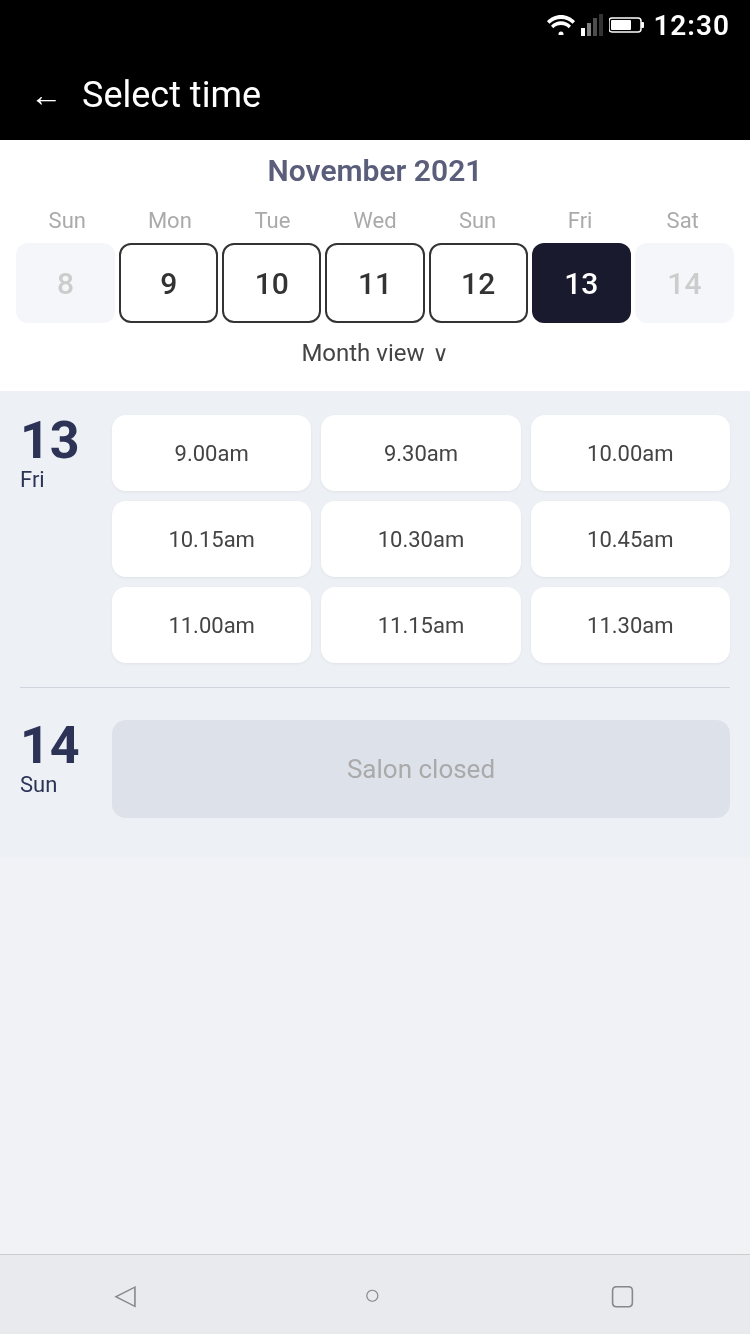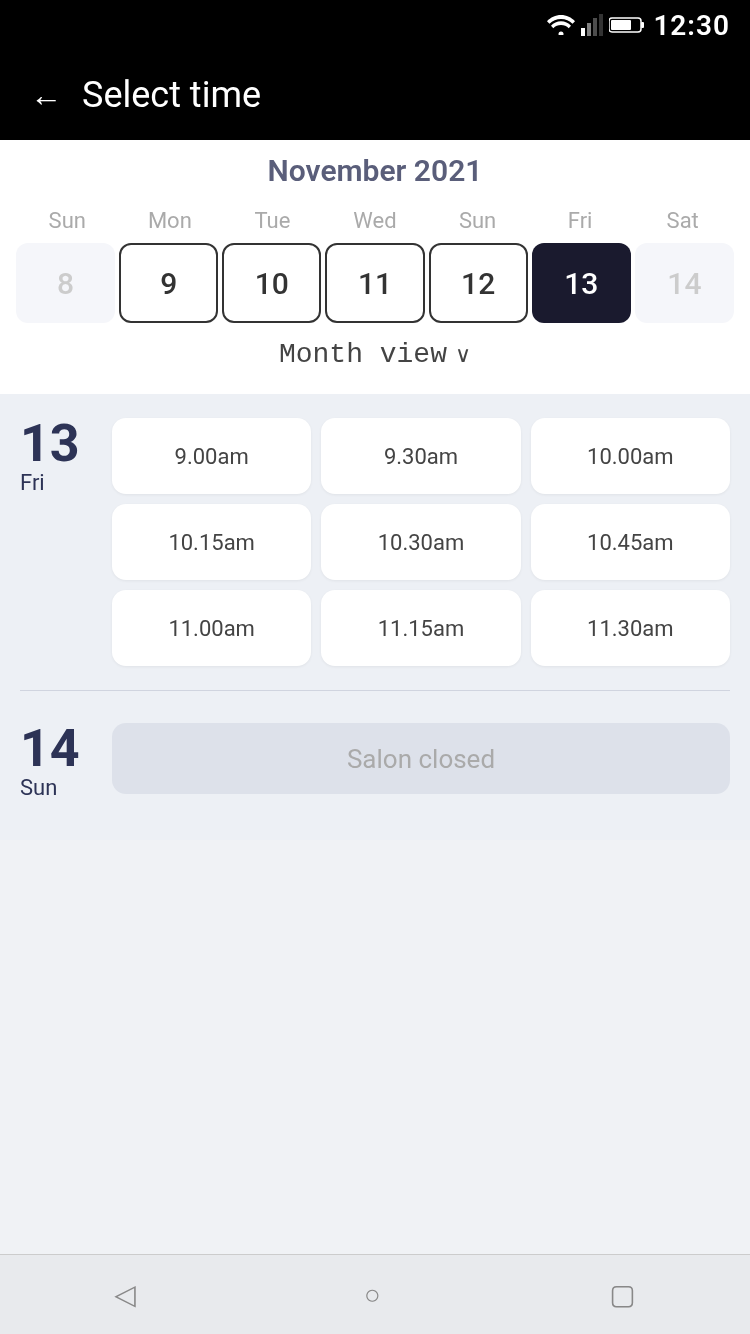--- a/index.html
+++ b/index.html
@@ -112,23 +112,22 @@
     
     .month-view-toggle {
       display: flex;
       align-items: center;
       justify-content: center;
       gap: 8px;
       padding: 16px 0 8px;
       cursor: pointer;
     }
     .month-view-label {
-      font-size: 28px;
+      font-size: 24px;
       color: #444;
-      font-family: Liberation Mono, monospace;
     }
     .chevron-down {
       font-size: 22px;
       color: #444;
     }
 
     
     .time-slots-section {
       background: #edf0f5;
       padding: 0 0 24px;
@@ -186,21 +185,21 @@
     }
     .closed-content {
       display: flex;
       gap: 12px;
       align-items: flex-start;
     }
     .closed-box {
       flex: 1;
       background: #dde1ea;
       border-radius: 14px;
-      height: 71px;
+      height: 98px;
       display: flex;
       align-items: center;
       justify-content: center;
       font-size: 26px;
       color: #aaa;
     }
 
     
     .bottom-nav {
       position: fixed;

